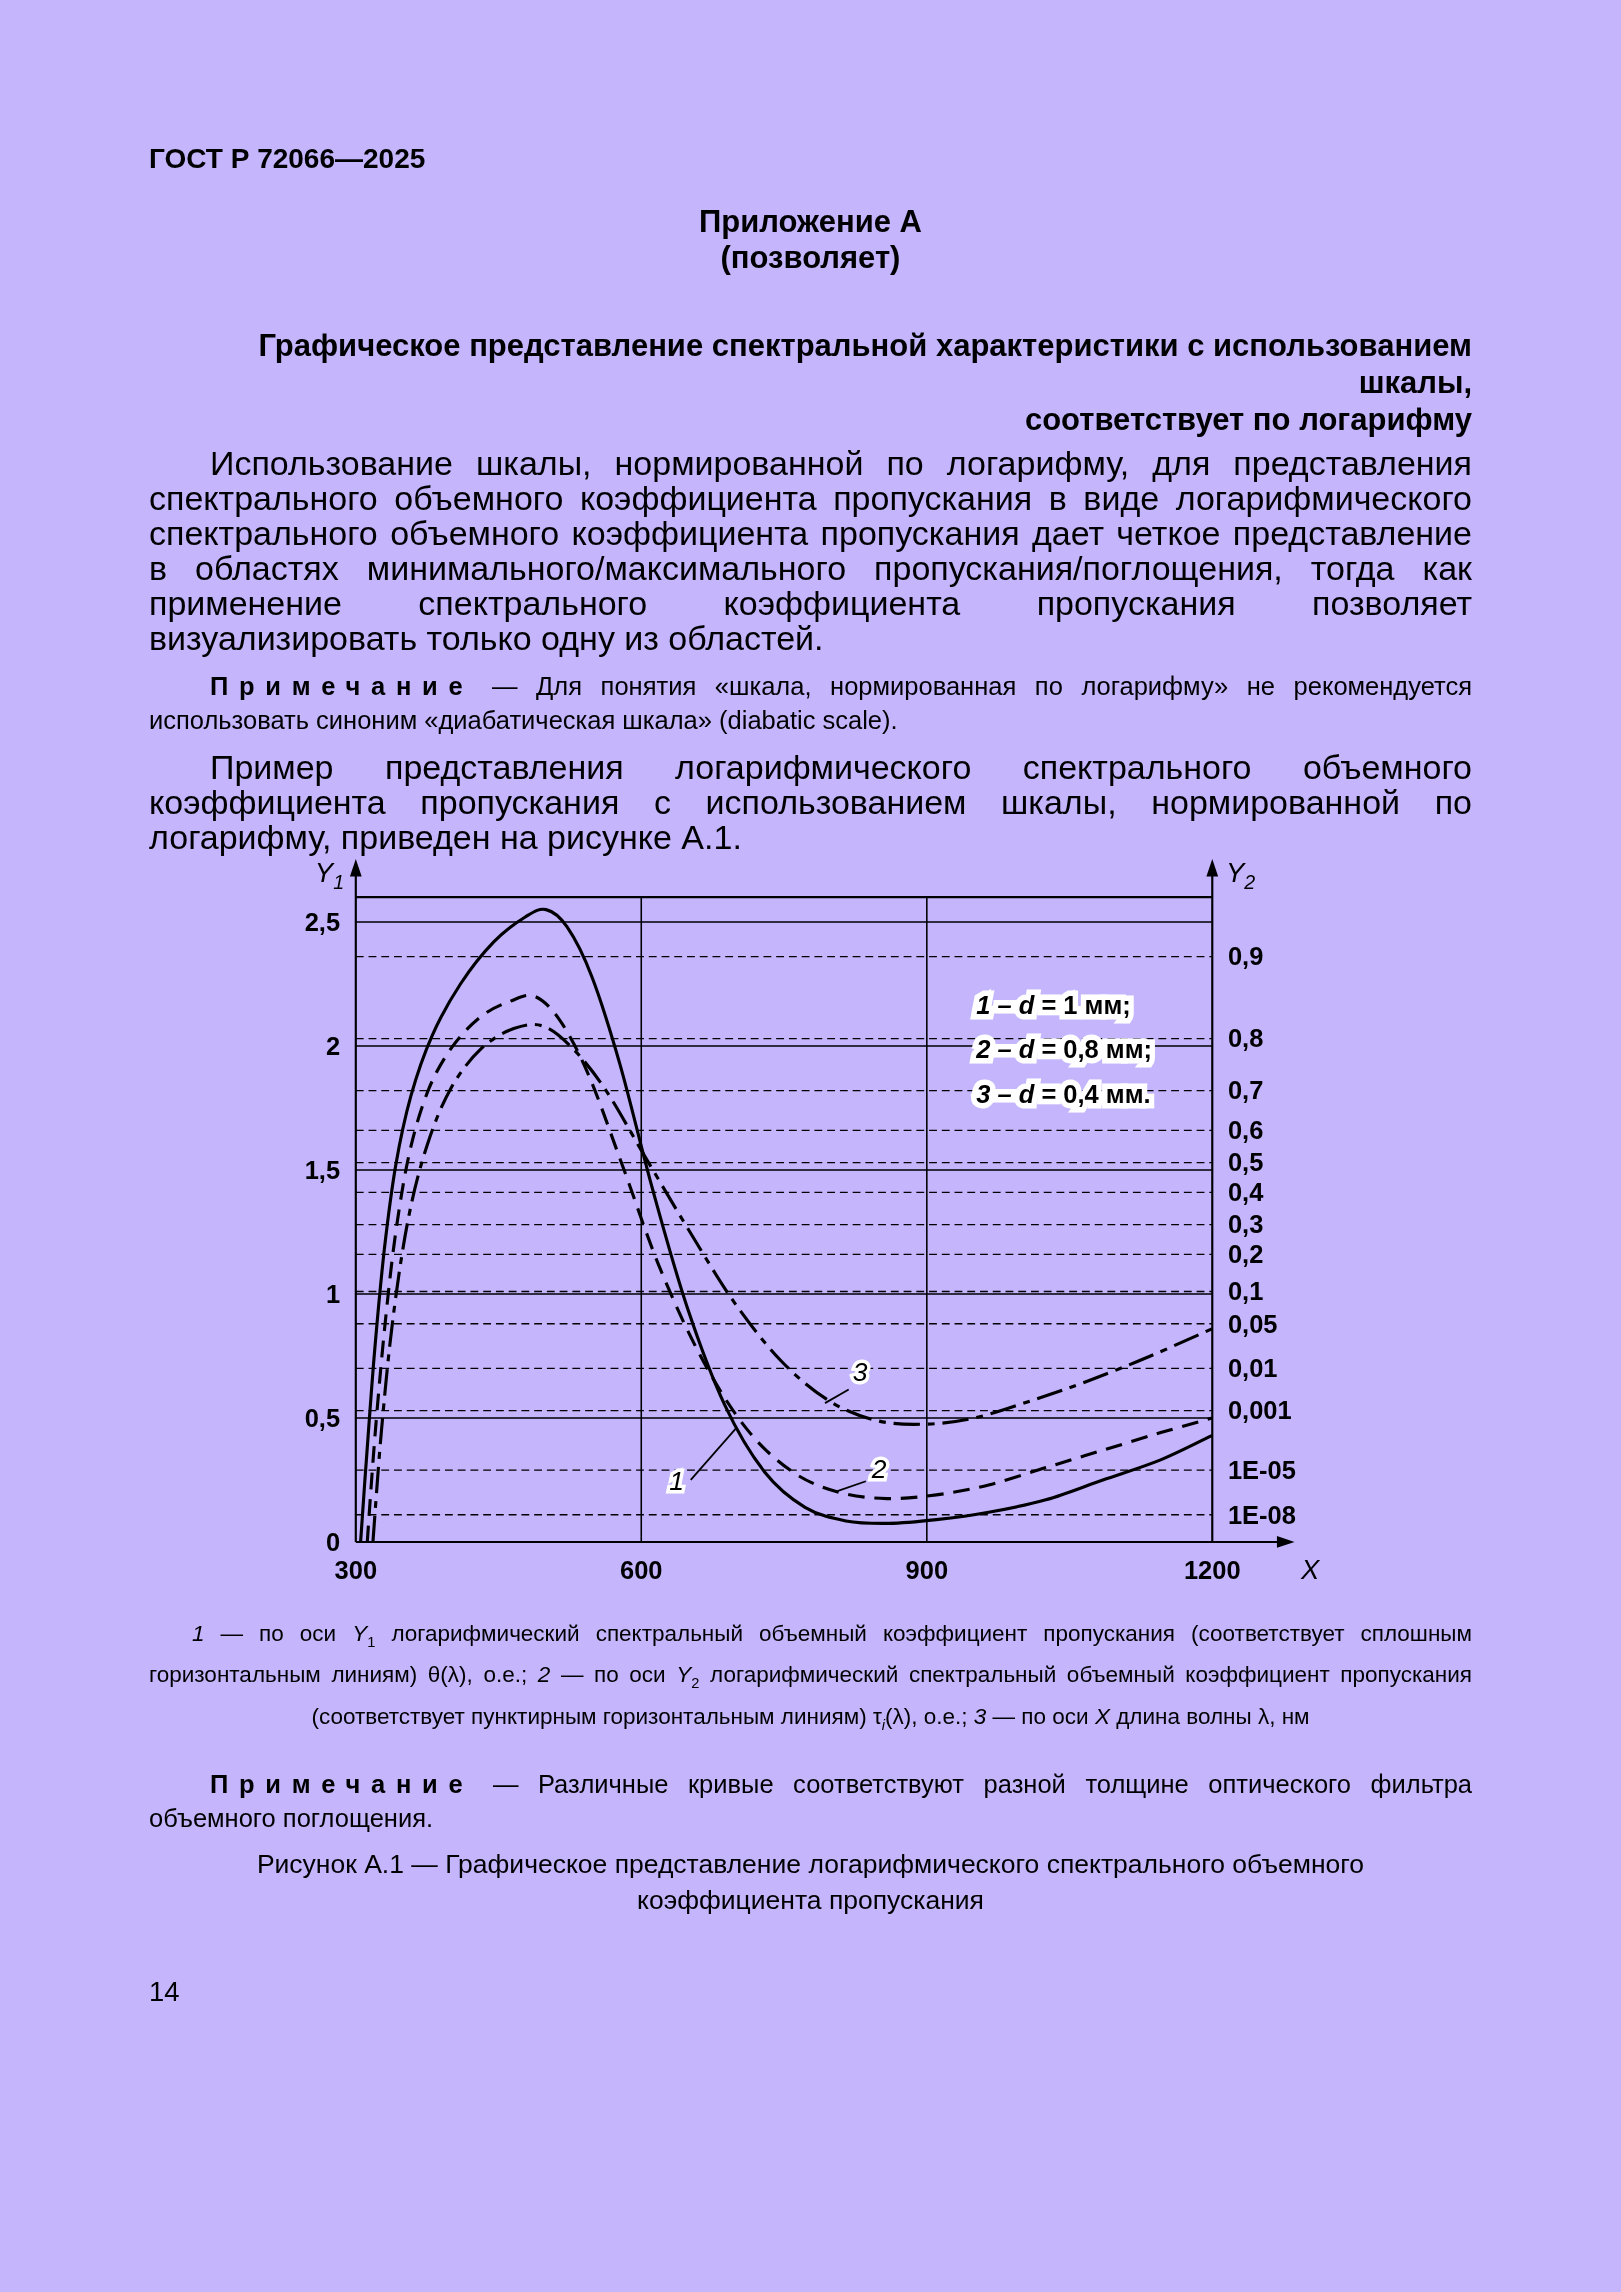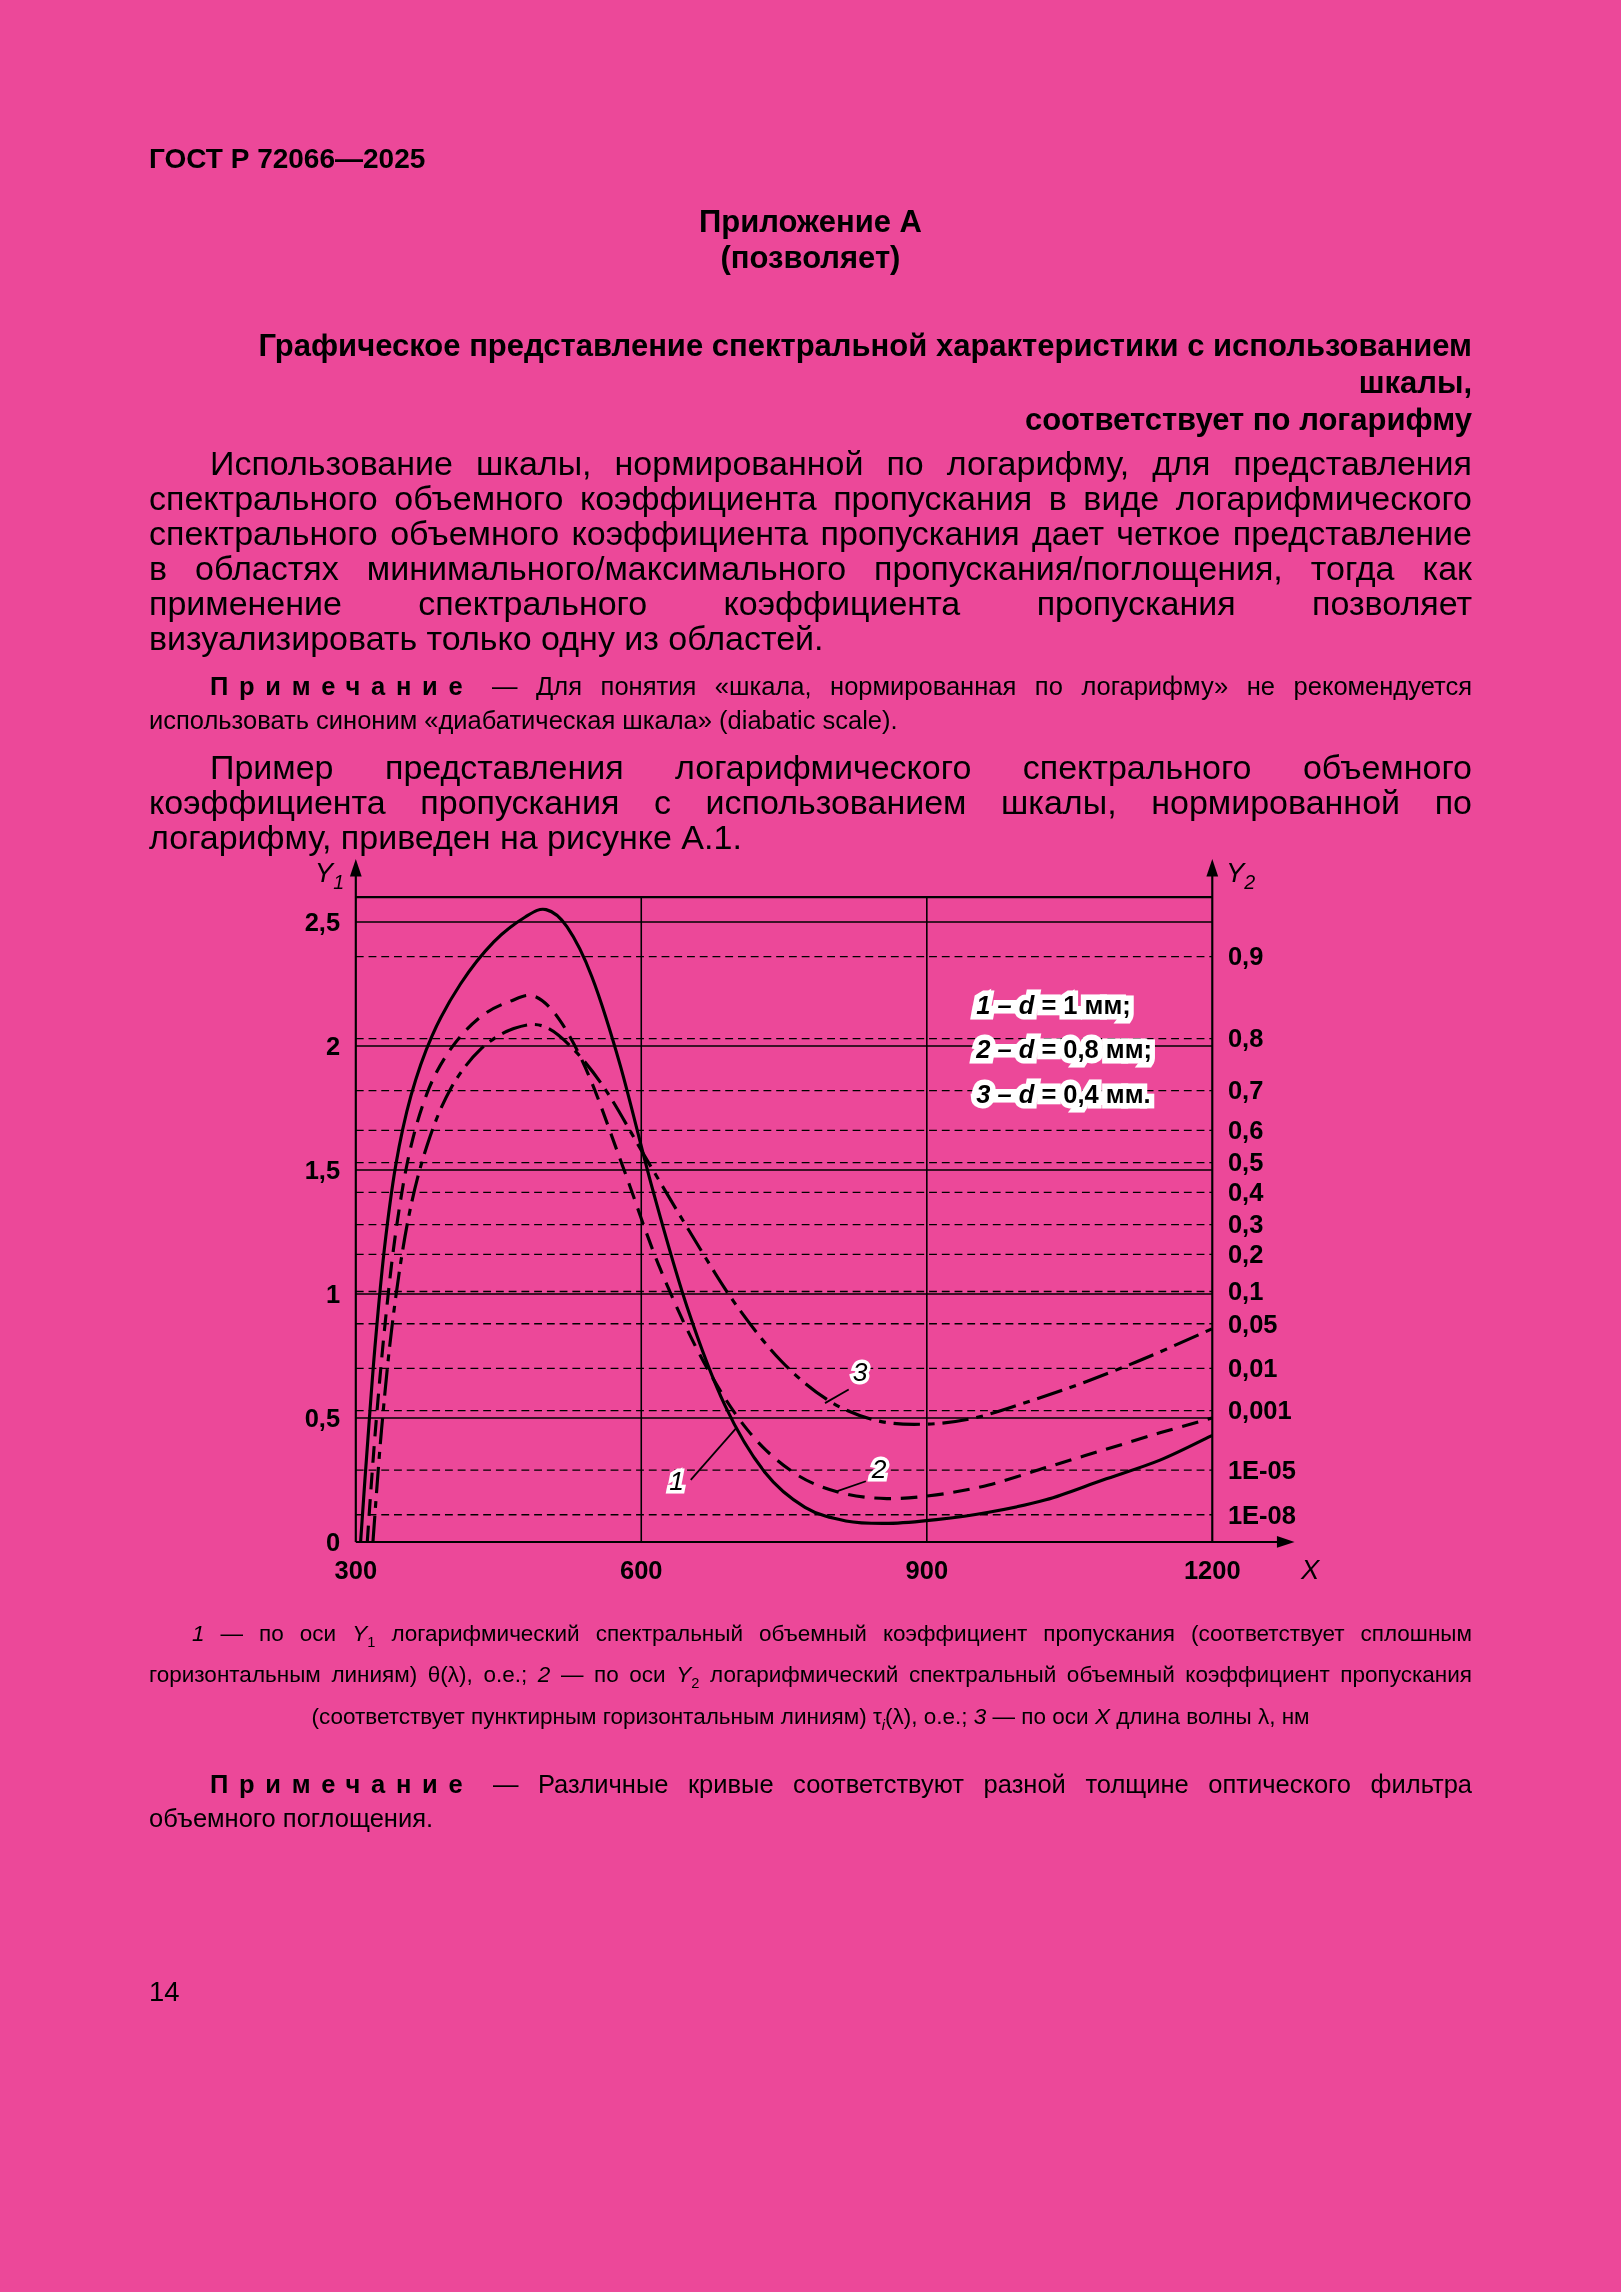--- a/index.html
+++ b/index.html
@@ -1,18 +1,18 @@
 <!DOCTYPE html>
 <html><head>
 <meta charset="utf-8">
 <style>
   *{margin:0;padding:0;box-sizing:border-box;}
   html,body{background:#ffffff;}
   .page{
-    width:1621px;height:2293px;background:#ec4899;color:#000;
+    width:1621px;height:2293px;background:#c4b5fd;color:#000;
     font-family:"Liberation Sans",sans-serif;position:relative;overflow:hidden;
   }
   .content{padding:143px 149px 0 149px;}
   .doc-header{font-weight:700;font-size:28px;line-height:32px;}
   .annex{text-align:center;font-weight:700;font-size:31px;line-height:36px;margin-top:29px;}
   .sec-title{text-align:right;font-weight:700;font-size:31px;line-height:37px;margin-top:51px;}
   .body-par{font-size:34px;line-height:35px;text-align:justify;text-indent:61px;}
   p[data-name="paragraph-1"]{margin-top:7.8px;}
   p[data-name="paragraph-2"]{margin-top:12.7px;}
   .note{font-size:25.5px;line-height:34px;text-align:justify;text-indent:61px;}
@@ -139,17 +139,18 @@
             <text x="699.2" y="159.9" class="legend" data-name="legend-entry-1"><tspan font-style="italic">1 – d</tspan><tspan> = 1 мм;</tspan></text>
             <text x="699.2" y="205.5" class="legend" data-name="legend-entry-2"><tspan font-style="italic">2 – d</tspan><tspan> = 0,8 мм;</tspan></text>
             <text x="699.2" y="251.1" class="legend" data-name="legend-entry-3"><tspan font-style="italic">3 – d</tspan><tspan> = 0,4 мм.</tspan></text>
           </g>
         </svg>
       <figcaption class="fig-caption" data-name="figure-caption"><span data-name="caption-segment" style="font-style: italic;">1</span><span data-name="caption-segment"> — по оси </span><span data-name="caption-segment" style="font-style: italic;">Y</span><sub data-name="caption-segment">1</sub><span data-name="caption-segment"> логарифмический спектральный объемный коэффициент пропускания (соответствует сплошным горизонтальным линиям) θ(λ), о.е.; </span><span data-name="caption-segment" style="font-style: italic;">2</span><span data-name="caption-segment"> — по оси </span><span data-name="caption-segment" style="font-style: italic;">Y</span><sub data-name="caption-segment">2</sub><span data-name="caption-segment"> логарифмический спектральный объемный коэффициент пропускания (соответствует пунктирным горизонтальным линиям) τ</span><sub data-name="caption-segment" style="font-style: italic;">i</sub><span data-name="caption-segment">(λ), о.е.; </span><span data-name="caption-segment" style="font-style: italic;">3</span><span data-name="caption-segment"> — по оси </span><span data-name="caption-segment" style="font-style: italic;">X</span><span data-name="caption-segment"> длина волны λ, нм</span></figcaption>
     </figure>
 
     <p class="note" data-name="note-2"><span class="note-label" data-name="note-2-label">Примечание</span> <span data-name="note-2-text">— Различные кривые соответствуют разной толщине оптического фильтра объемного поглощения.</span></p>
 
+    <p class="fig-label" data-name="figure-label"><span data-name="figure-label-line1">Рисунок А.1 — Графическое представление логарифмического спектрального объемного</span><br><span data-name="figure-label-line2">коэффициента пропускания</span></p>
 
   </div>
   <div class="page-number" data-name="page-number">14</div>
 </div>
 
 
 </body></html>

